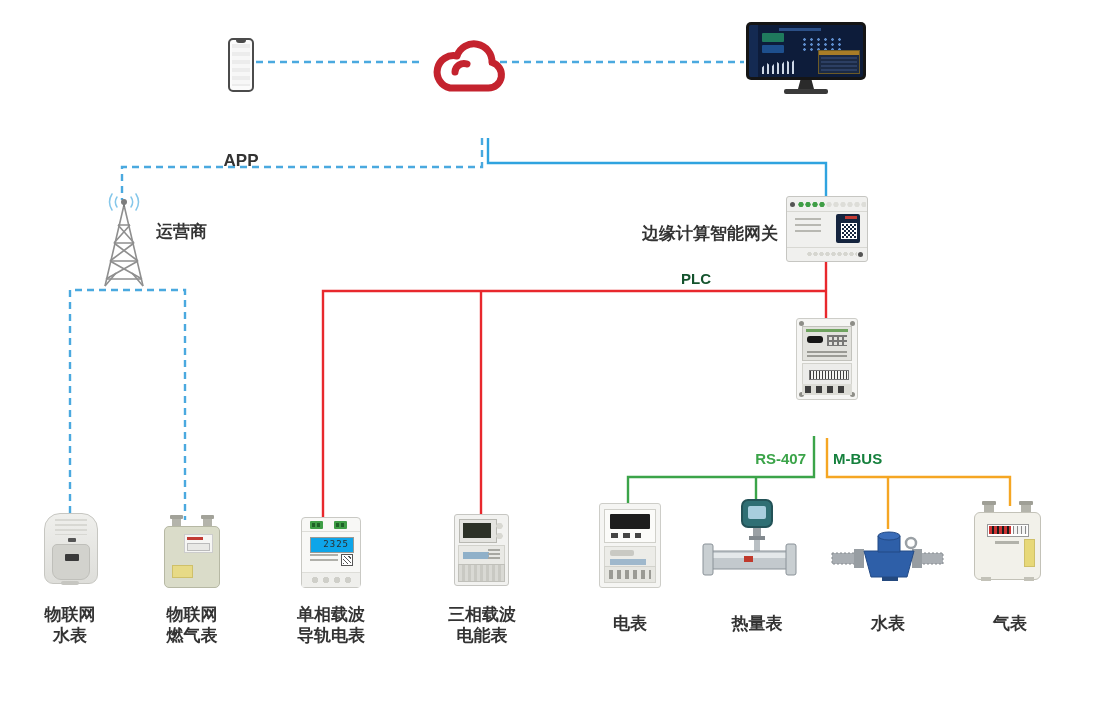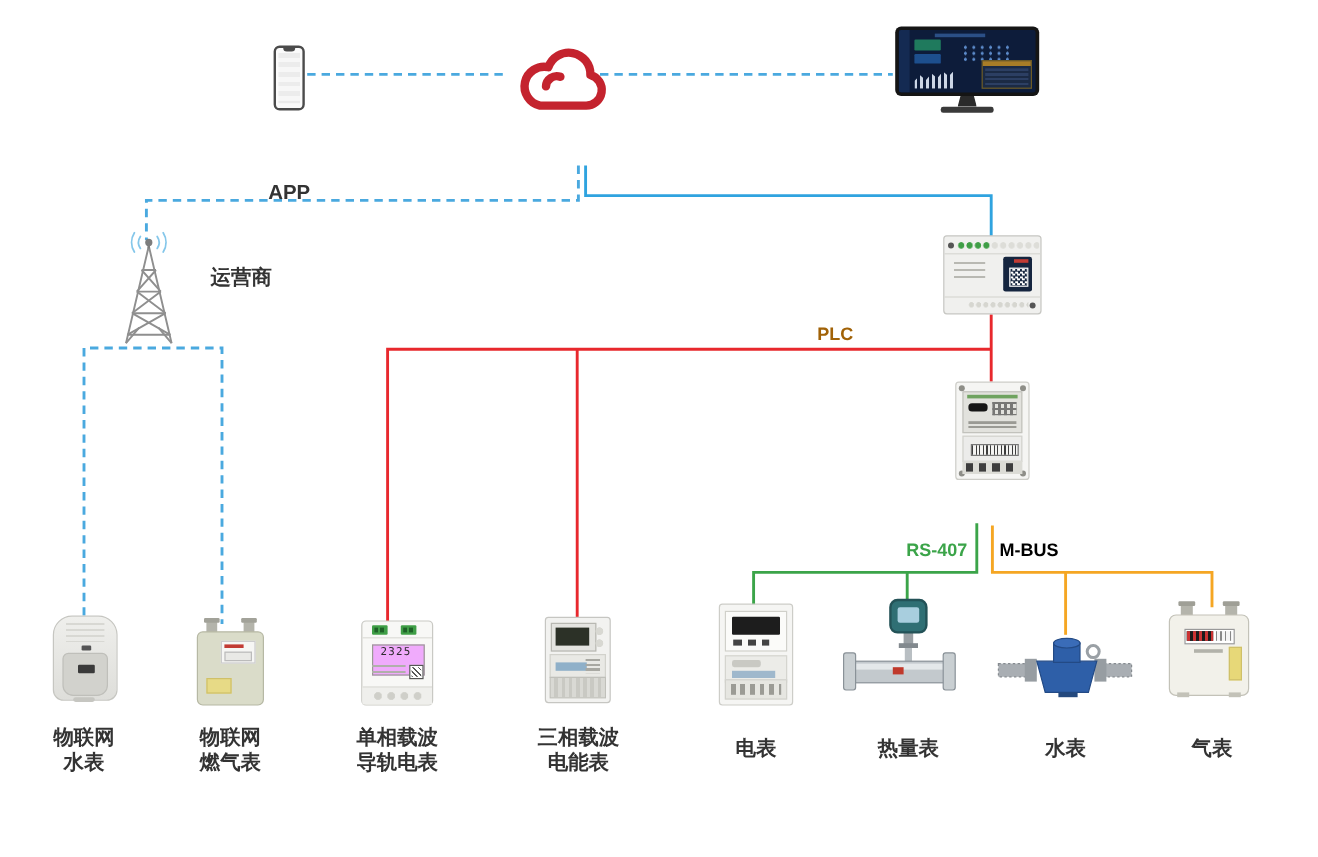--- a/index.html
+++ b/index.html
@@ -97,22 +97,22 @@
   .igm .plate::before{content:"";position:absolute;left:2px;top:2px;width:16px;height:3px;background:#c23b34;}
   .igm .plate::after{content:"";position:absolute;left:2px;top:8px;width:21px;height:6px;background:#e9e9e6;border:1px solid #bbb;}
   .igm .stick{position:absolute;left:7px;bottom:9px;width:19px;height:11px;background:#e7da86;border:1px solid #cfc069;}
 
   
   .sp{left:301px;top:517px;width:60px;height:71px;background:#f8f8f6;border:1px solid #c9c9c4;border-radius:4px;}
   .sp .tstrip{position:absolute;left:0;right:0;top:0;height:13px;border-bottom:1px solid #ddddd8;}
   .sp .tb{position:absolute;top:3px;width:13px;height:8px;background:#3f9e46;border-radius:1px;}
   .sp .tb::after{content:"";position:absolute;inset:2px 2px;background:
      repeating-linear-gradient(90deg,#1e6127 0 3px,transparent 3px 5px);}
-  .sp .lcd{position:absolute;left:8px;top:19px;width:44px;height:26px;background:#f0abfc;border:1px solid #9a9a94;
-      font-family:"DejaVu Sans Mono",monospace;font-size:9px;line-height:12px;color:#2c2c2c;text-align:center;padding-right:4px;box-sizing:border-box;letter-spacing:1px;}
+  .sp .lcd{position:absolute;left:8px;top:19px;width:44px;height:16px;background:#0ea5e9;border:1px solid #9a9a94;
+      font-family:"DejaVu Sans Mono",monospace;font-size:9px;line-height:12px;color:#2c2c2c;text-align:right;padding-right:4px;box-sizing:border-box;letter-spacing:1px;}
   .sp .tlines{position:absolute;left:8px;top:36px;width:28px;height:10px;background:
      repeating-linear-gradient(180deg,#b0b0aa 0 2px,transparent 2px 5px);}
   .sp .chip{position:absolute;right:7px;top:36px;width:10px;height:10px;border:1px solid #555;background:#fff;}
   .sp .chip::after{content:"";position:absolute;inset:1px;background:
      repeating-linear-gradient(45deg,#555 0 1px,transparent 1px 3px);}
   .sp .bstrip{position:absolute;left:0;right:0;bottom:0;height:14px;border-top:1px solid #ddddd8;background:#efefec;}
   .sp .bdots{position:absolute;left:9px;bottom:3px;width:44px;height:8px;
      background:radial-gradient(circle at 4px 4px,#cfcfc9 3px,transparent 3.5px);background-size:11px 8px;background-repeat:repeat-x;}
 
   
@@ -210,59 +210,60 @@
       <path d="M22 32 L38 50 M34 32 L18 50 M18 50 L42 68 M38 50 L14 68 M14 68 L46 86 M42 68 L10 86"></path>
       <path d="M9 93 L20 80 M47 93 L36 80"></path>
     </g>
     <circle cx="28" cy="9" r="3" fill="#7d7d7d"></circle>
     <path d="M28 9 V14" stroke="#7d7d7d" stroke-width="2"></path>
     <g fill="none" stroke-width="1.5" stroke-linecap="round" stroke="#85C7EA">
       <path d="M21 14 A9 9 0 0 1 21 4 M16 17 A15 15 0 0 1 16 1"></path>
       <path d="M35 14 A9 9 0 0 0 35 4 M40 17 A15 15 0 0 0 40 1"></path>
     </g>
   </svg>
-  <div class="lbl" style="left:156px;top:221px;width:90px;text-align:center;">运营商</div>
+  <div class="lbl" style="left:156px;top:221px;width:90px;text-align:left;">运营商</div>
 
   <div class="dev gw">
     <div class="strip-t">
         <div class="screw1"></div>
         <div class="dots-g"></div>
         <div class="dots-w"></div>
       </div>
     <div class="face">
         <div class="txt"></div>
         <div class="qr"></div>
       </div>
     <div class="strip-b">
         <div class="dots-b"></div>
         <div class="screw2"></div>
       </div>
   </div>
-
-  <div class="lbl small" style="left:656px;top:268px;width:80px;color:#a16207;">PLC</div>
+  <div class="lbl" style="left:608px;top:223px;width:170px;text-align:right;">边缘计算智能网关</div>
+
+  <div class="lbl small" style="left:656px;top:268px;width:80px;color:#14532d;">PLC</div>
 
   <div class="dev meterbox col">
     <div class="screw" style="left:2px;top:2px;"></div>
       <div class="screw" style="right:2px;top:2px;"></div>
     <div class="screw" style="left:2px;bottom:2px;"></div>
       <div class="screw" style="right:2px;bottom:2px;"></div>
     <div class="panel">
         <div class="ghead"></div>
         <div class="disp"></div>
         <div class="icons"></div>
         <div class="tline"></div>
       </div>
     <div class="mid">
         <div class="bar"></div>
       </div>
     <div class="term"></div>
   </div>
 
   <div class="lbl small" style="left:726px;top:448px;width:80px;text-align:right;color:#3BA449;">RS-407</div>
-  <div class="lbl small" style="left:833px;top:448px;width:80px;text-align:left;color:#000000;">M-BUS</div>
+  <div class="lbl small" style="left:833px;top:448px;width:80px;text-align:left;color:#15803d;">M-BUS</div>
 
   <div class="dev iwm">
     <div class="top"></div>
       <div class="dot"></div>
     <div class="cover">
         <div class="lcd"></div>
       </div>
       <div class="tab"></div>
   </div>
 

